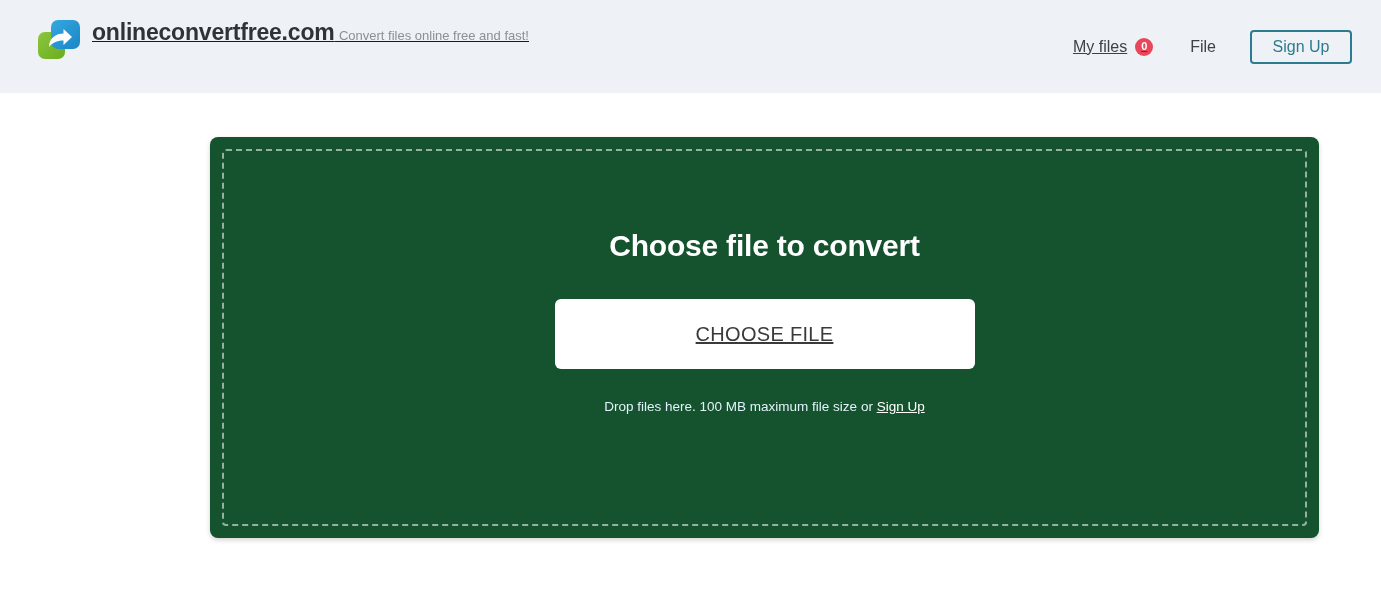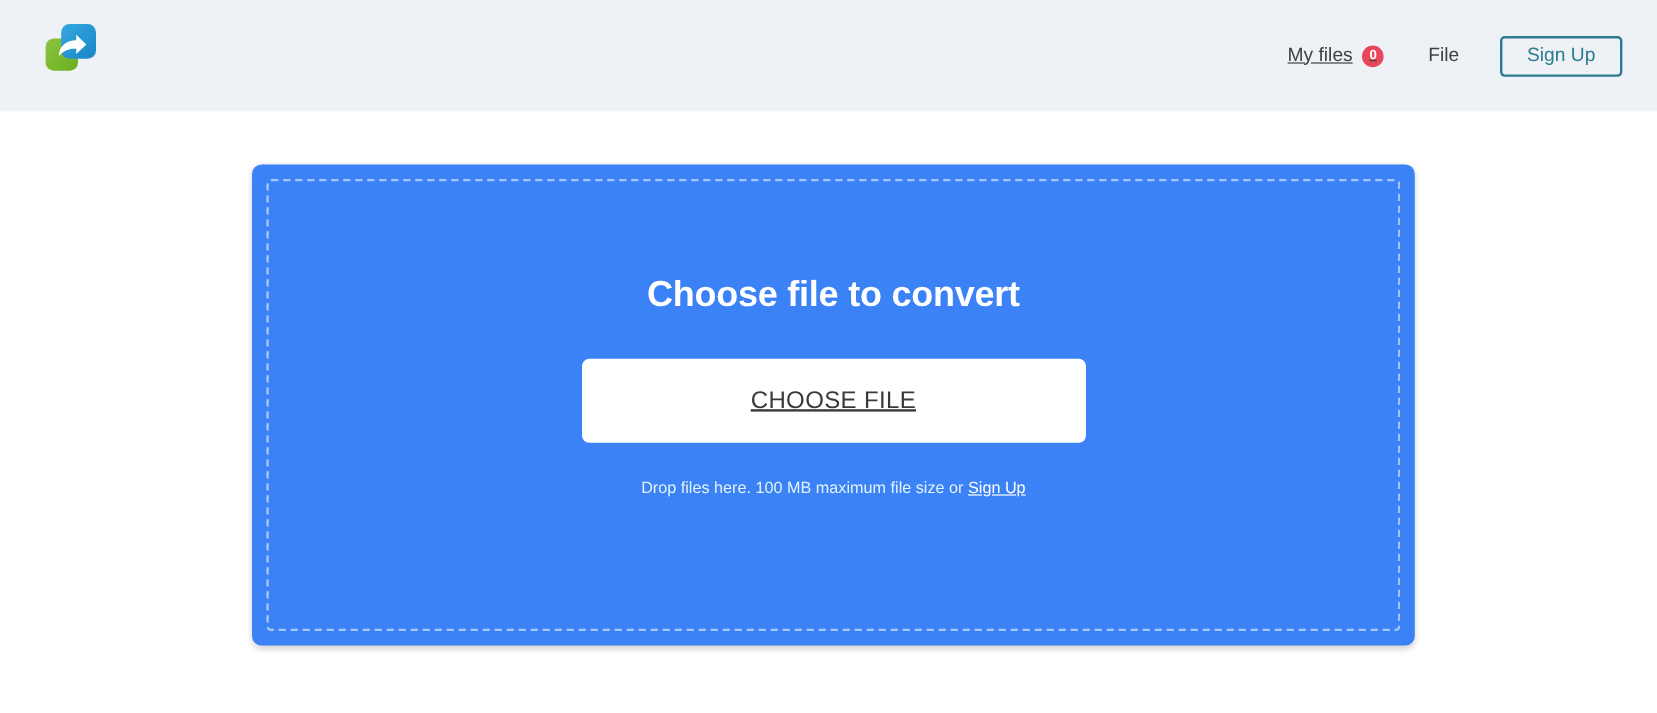--- a/index.html
+++ b/index.html
@@ -175,23 +175,23 @@
     position: relative;
     width: 1381px;
     height: 501px;
     background: #ffffff;
   }
 
   .dropzone {
     position: absolute;
     left: 210px;
     top: 44px;
-    width: 969px;
+    width: 1109px;
     height: 401px;
-    background: #3b82f6;
+    background: #14532d;
     border-radius: 8px;
     box-shadow: 0 2px 5px rgba(0,0,0,0.18);
   }
   .dropzone-inner {
     position: absolute;
     left: 12px;
     top: 12px;
     right: 12px;
     bottom: 12px;
     border: 2px dashed rgba(255,255,255,0.55);
@@ -247,20 +247,24 @@
 <div class="header">
 
   <a class="brand" href="#">
     <span class="logo-icon">
       <span class="logo-sq-green"></span>
       <span class="logo-sq-blue"></span>
       <svg class="logo-arrow" viewBox="0 0 28 26">
         <path d="M3 21 C3 12, 10 7.5, 17.5 7.5 L17.5 3 L26 11 L17.5 19 L17.5 14.5 C11 14.5, 6 17, 3 21 Z" fill="#ffffff"></path>
       </svg>
     </span>
+    <span class="brand-text">
+      <span class="brand-title">onlineconvertfree.com</span>
+      <span class="brand-tagline">Convert files online free and fast!</span>
+    </span>
   </a>
 
 
   <div class="header-right">
 
     <a class="myfiles" href="#">
       <span>My files</span>
       <span class="badge">0</span>
     </a>
 

